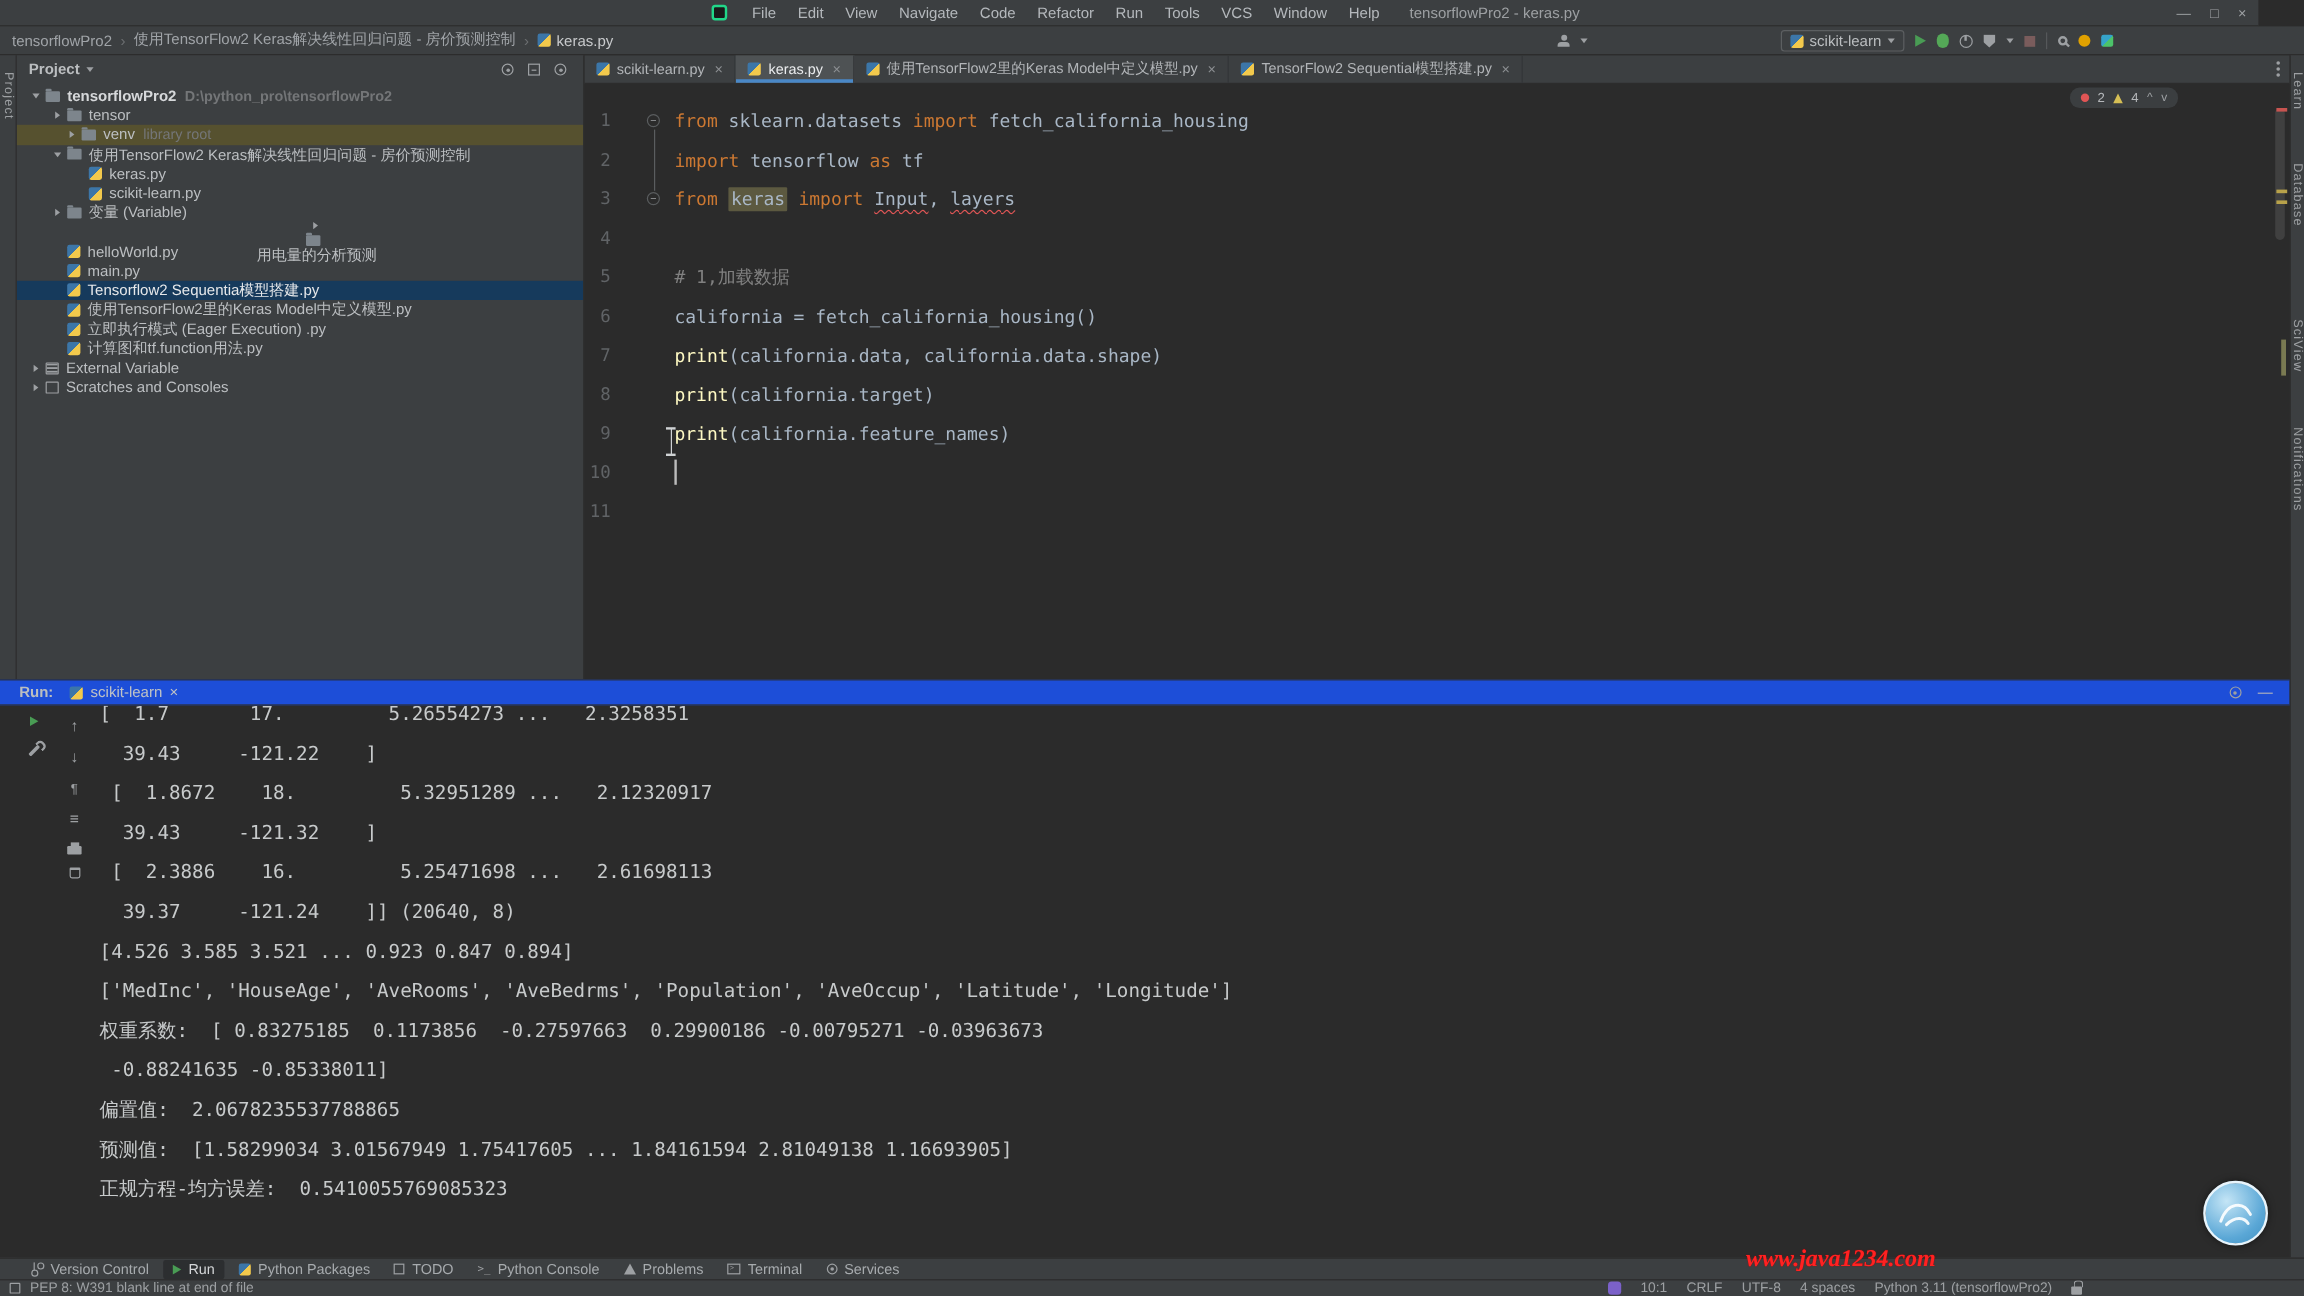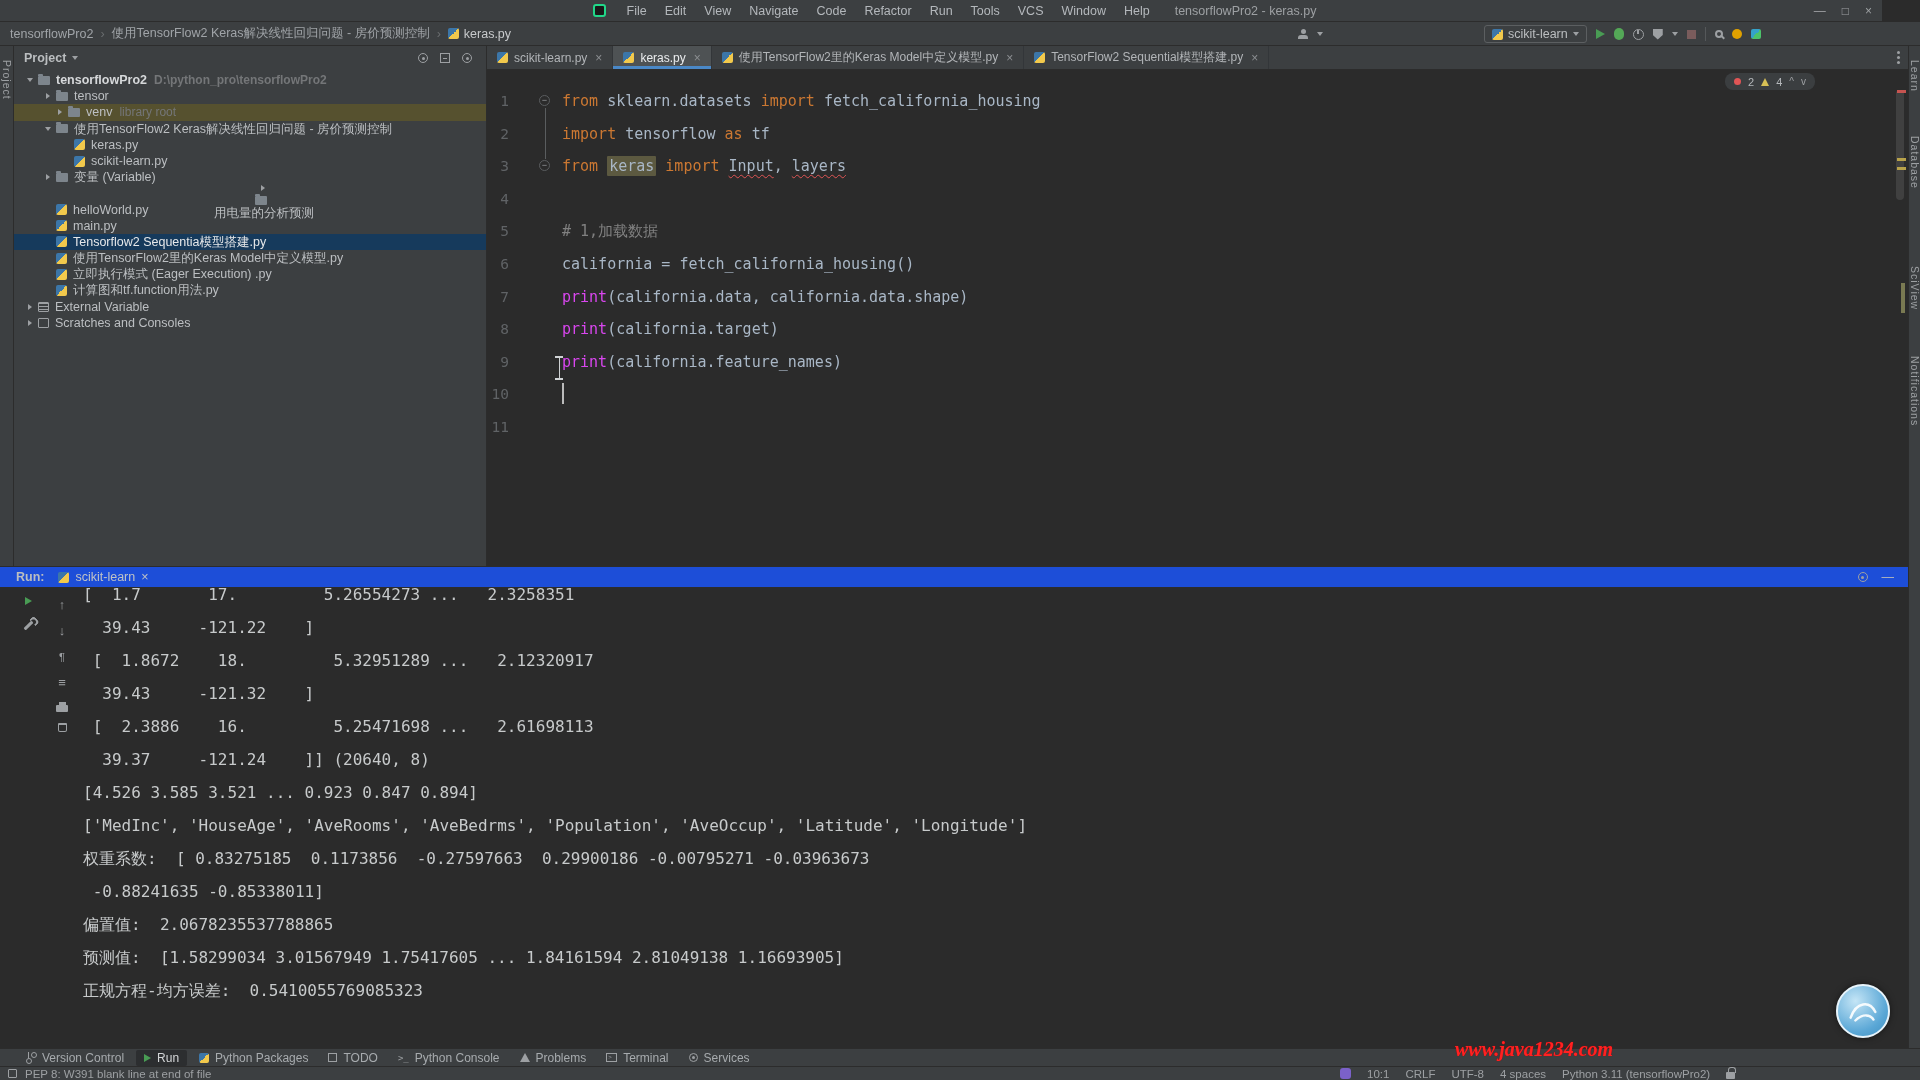--- a/index.html
+++ b/index.html
@@ -64,21 +64,21 @@
   .tri-yellow{width:0;height:0;border-left:4.5px solid transparent;border-right:4.5px solid transparent;border-bottom:8px solid #d6bf55;}
   .insp-chev{color:#9da0a3;font-size:10px;}
   .gutter{position:absolute;left:0;top:39px;width:22px;text-align:right;color:#606366;
     font-family:"DejaVu Sans Mono",monospace;font-size:14.5px;}
   .gutter div{height:32.6px;line-height:32.6px;}
   .codelines{position:absolute;left:75px;top:39px;font-family:"DejaVu Sans Mono",monospace;font-size:15px;color:#a9b7c6;}
   .cl{height:32.6px;line-height:32.6px;white-space:pre;}
   .s-k{color:#cc7832;}
   .s-t{color:#a9b7c6;}
   .s-c{color:#808080;}
-  .s-b{color:#d946ef;margin-top:12px;}
+  .s-b{color:#fef9c3;margin-top:12px;}
   .s-hl{color:#a9b7c6;background:#5c5940;border-radius:1px;padding:1px 2px;}
   .s-e{color:#a9b7c6;text-decoration:underline wavy #e05555 1px;text-underline-offset:3px;}
   .fold-line{position:absolute;left:58px;top:62px;width:1px;height:51px;background:#5a5d5f;}
   .fold-circle{position:absolute;left:52px;width:11px;height:11px;border:1px solid #5a5d5f;border-radius:50%;
     background:#2b2b2b;color:#9da0a3;font-size:9px;line-height:9px;text-align:center;}
   .caret{position:absolute;left:75px;top:337px;width:1.5px;height:21px;background:#bbbbbb;}
   .ibeam{position:absolute;left:66px;top:310px;width:12px;height:24px;}
   .ibeam::before,.ibeam::after{content:"";position:absolute;left:2px;width:8px;height:2px;background:#cfd2d4;}
   .ibeam::before{top:0;} .ibeam::after{bottom:0;}
   .ibeam span{position:absolute;left:5.5px;top:1px;width:1.5px;height:22px;background:#cfd2d4;display:block;}

